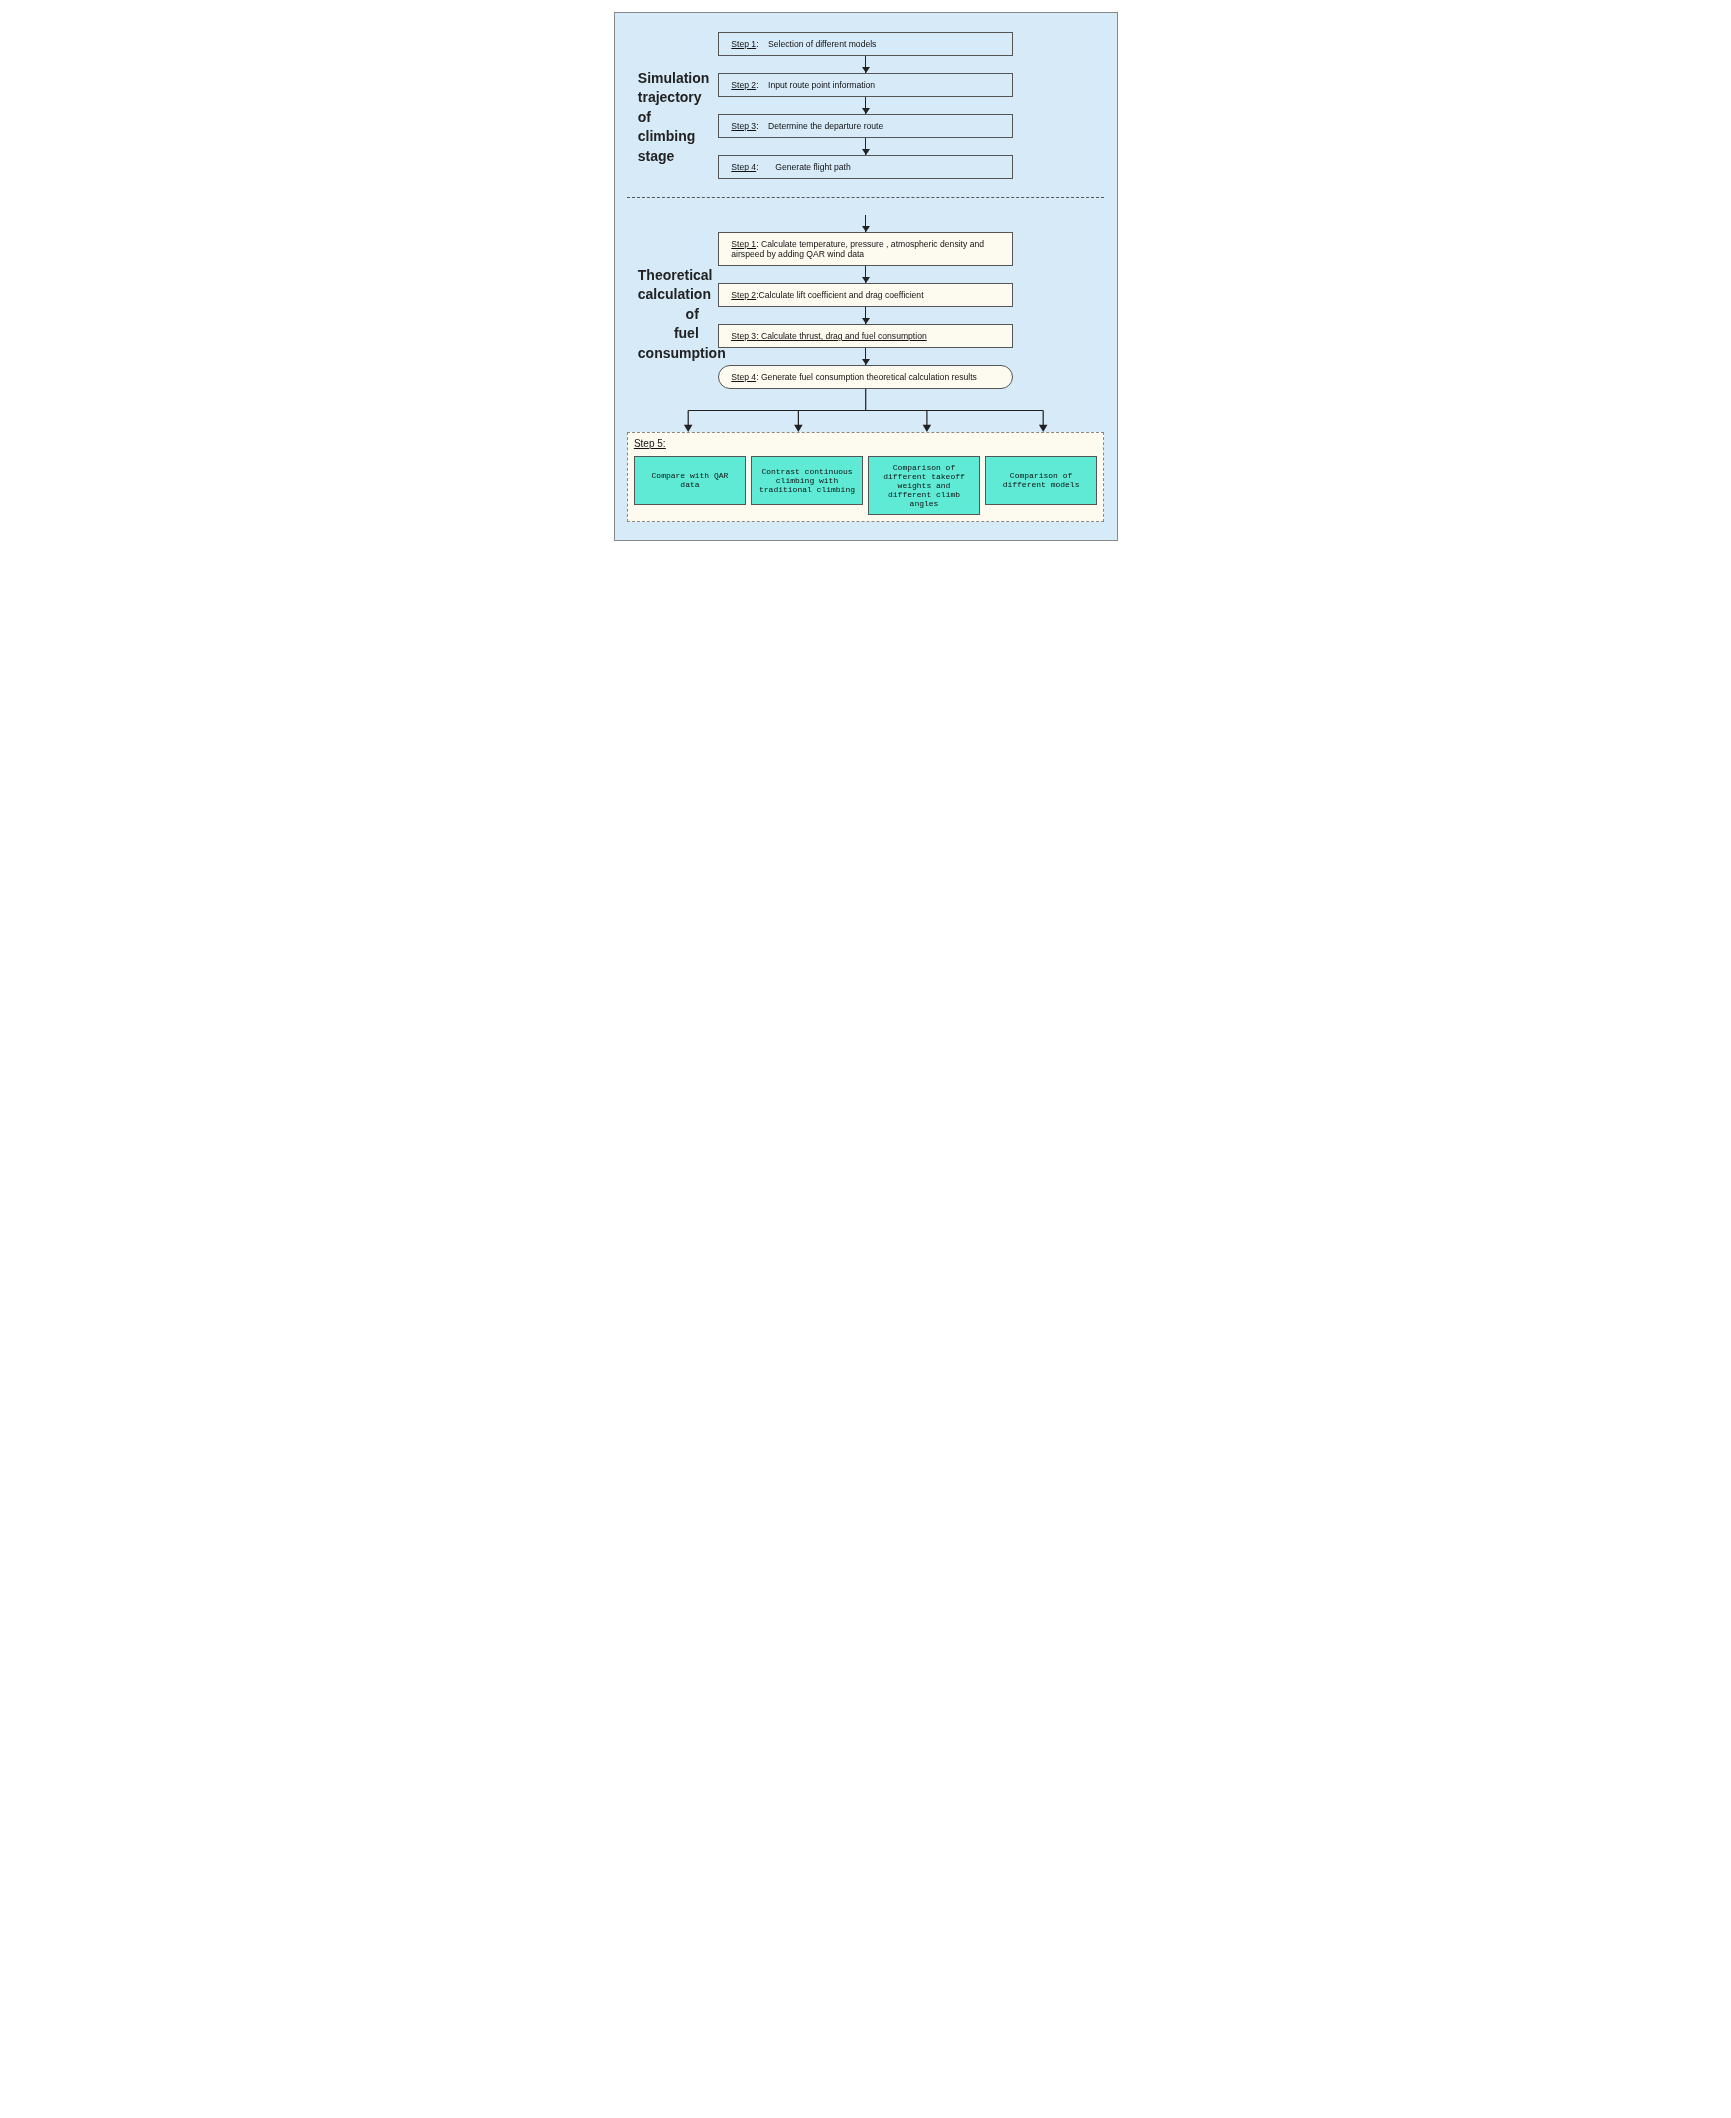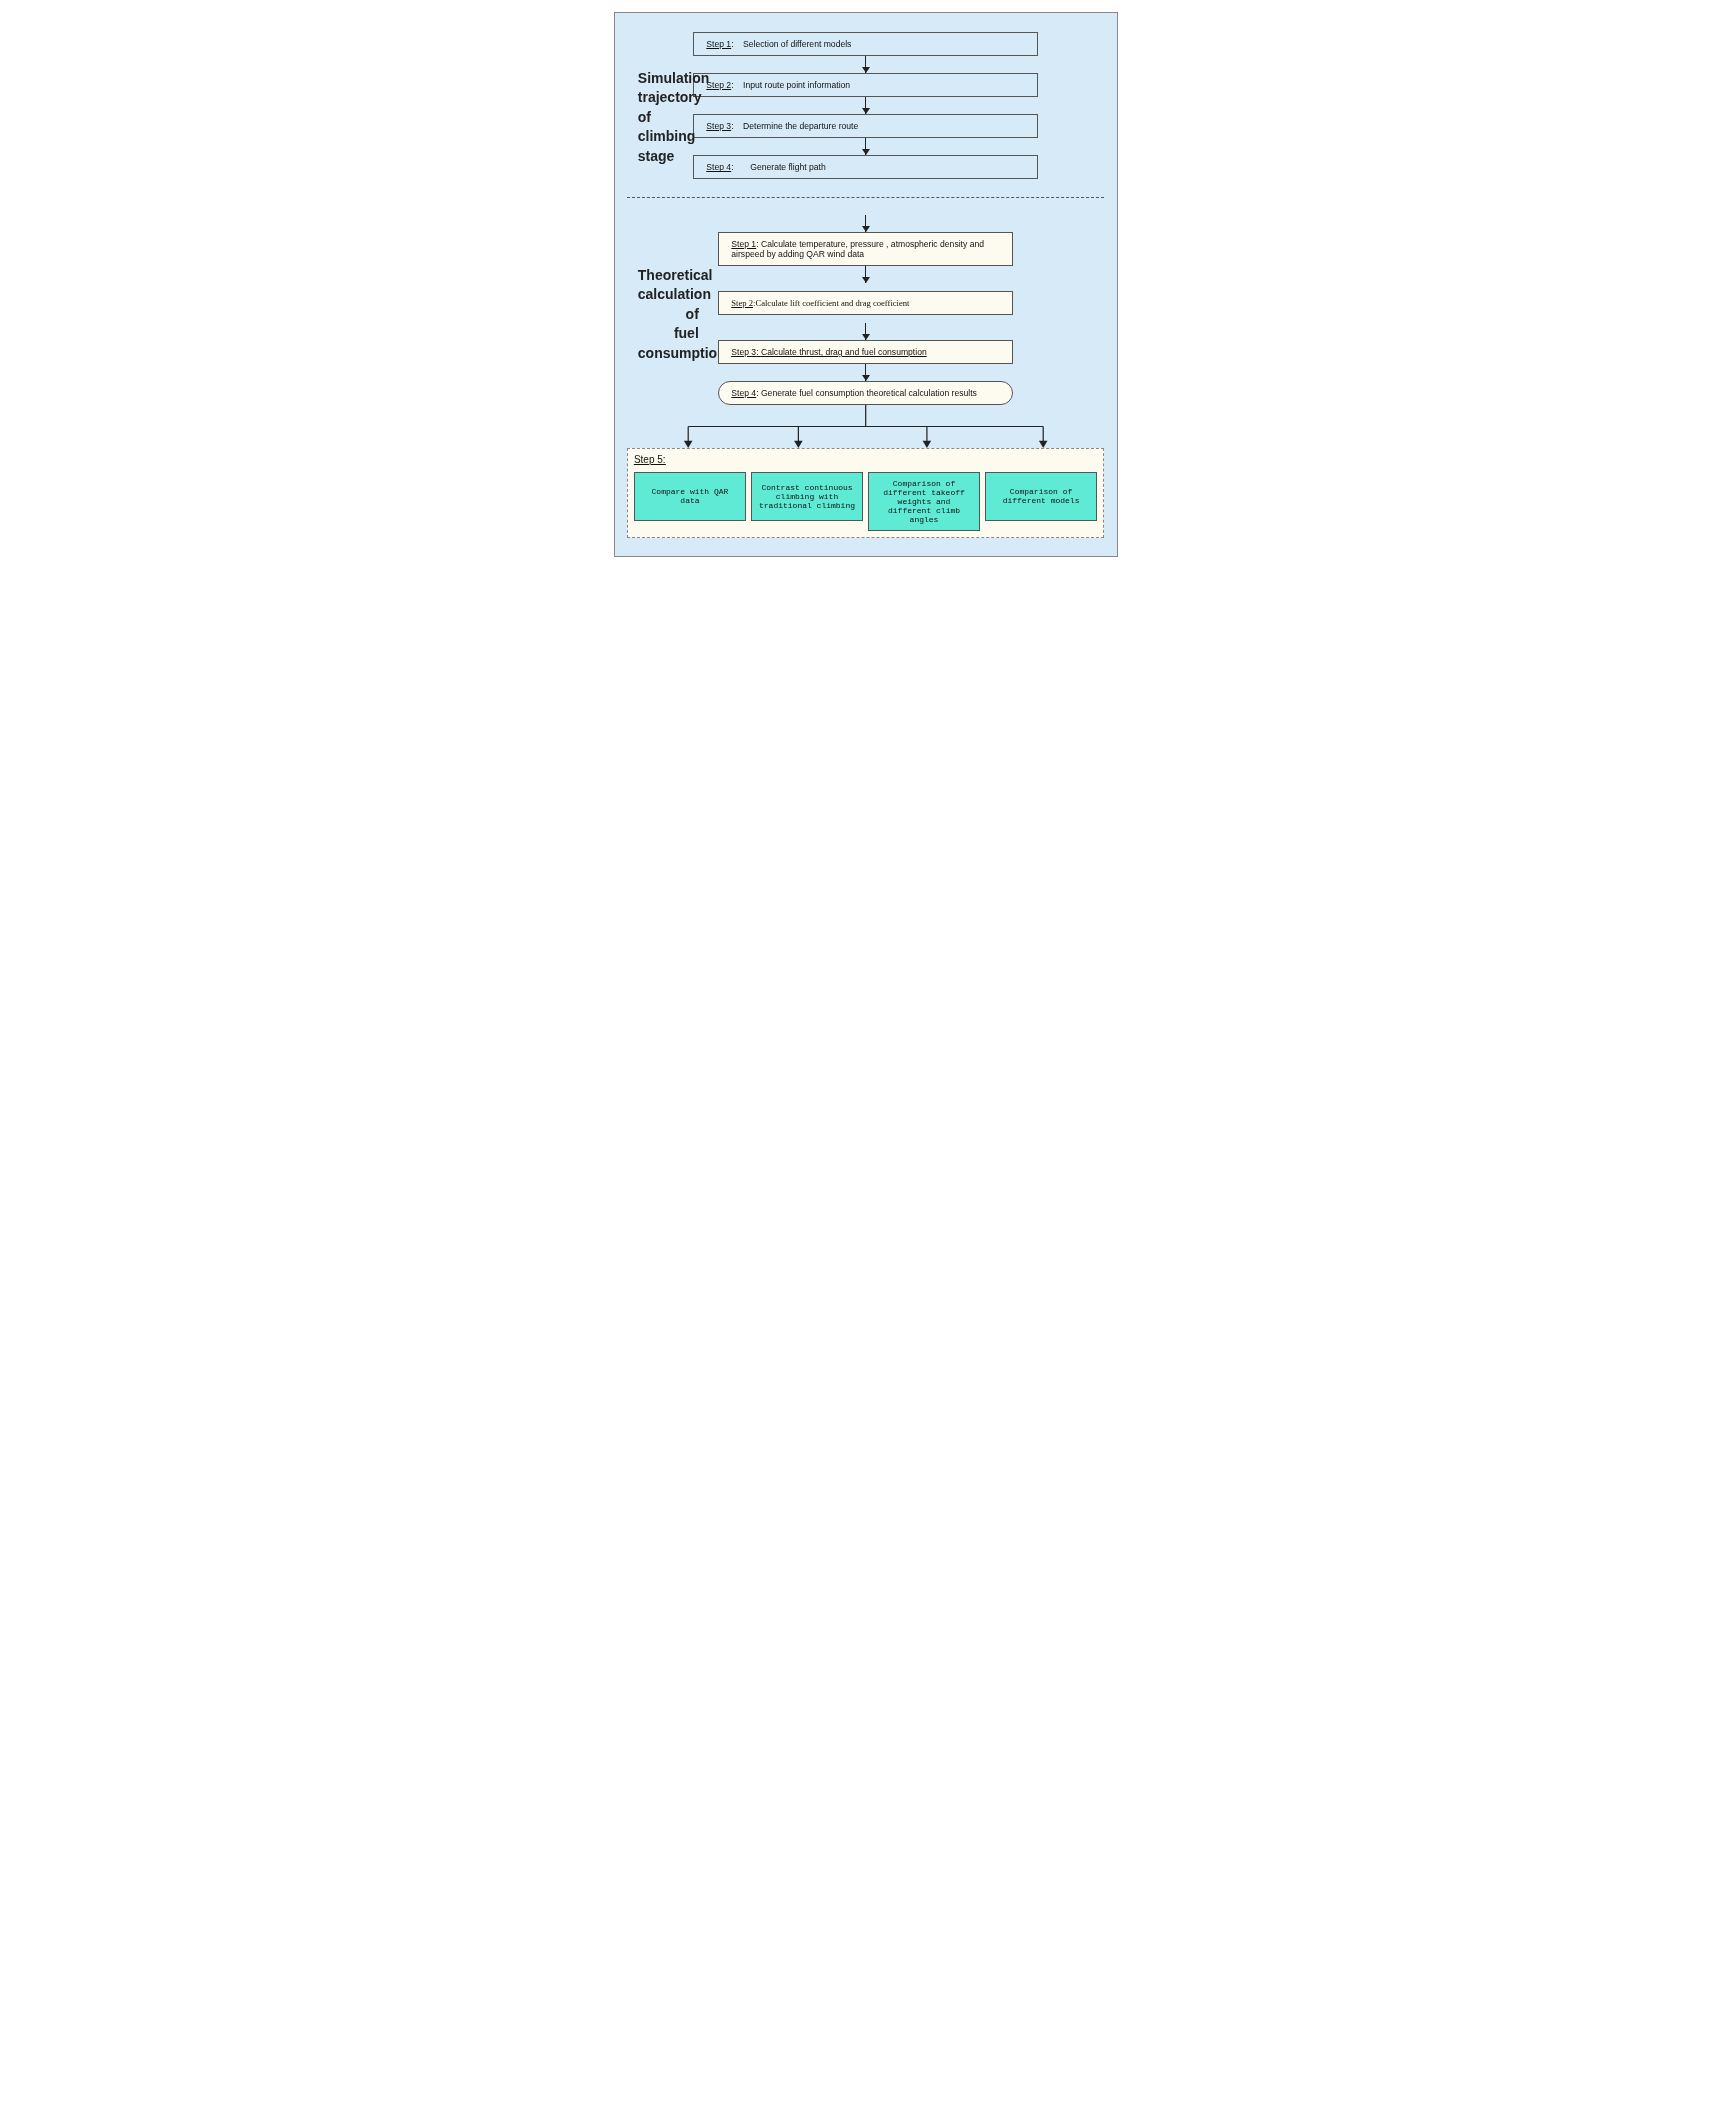--- a/index.html
+++ b/index.html
@@ -33,21 +33,21 @@
       width: 295px;
       text-align: left;
       font-size: 8.6px;
       color: #111;
       position: relative;
     }
     .flow-box-blue {
       background: #d6eaf8;
       border: 0.9px solid #555;
       padding: 6.1px 12.3px;
-      width: 345px;
+      width: 295px;
       text-align: left;
       font-size: 8.6px;
       color: #111;
     }
     .step-label {
       text-decoration: underline;
       font-weight: normal;
     }
     .arrow-down {
       width: 1.2px;
@@ -174,21 +174,21 @@
     <div class="section-label" style="top: 57px; width: 61px; text-align: right;">Theoretical<br>calculation<br>of<br>fuel consumption</div>
     <div class="bottom-flow-center">
 
       <div class="arrow-down" style="margin-bottom:0;"></div>
 
       <div class="flow-box" style="margin: 0 auto;">
         <span class="step-label">Step 1</span><span>: </span><span>Calculate temperature, pressure , atmospheric density and airspeed by adding QAR wind data</span>
       </div>
       <div class="arrow-down"></div>
 
-      <div class="flow-box" style="margin: 8px auto; font-family: Liberation Serif, serif;">
+      <div class="flow-box" style="margin: 0 auto;">
         <span class="step-label">Step 2</span><span>:</span><span>Calculate lift coefficient and drag coefficient</span>
       </div>
       <div class="arrow-down"></div>
 
       <div class="flow-box" style="margin: 0 auto; text-decoration: underline;">
         <span class="step-label">Step 3</span><span>: </span><span>Calculate thrust, drag and fuel consumption</span>
       </div>
       <div class="arrow-down"></div>
 
       <div class="flow-box" style="margin: 0 auto; position: relative; border-radius: 12px;" id="step4-box">

